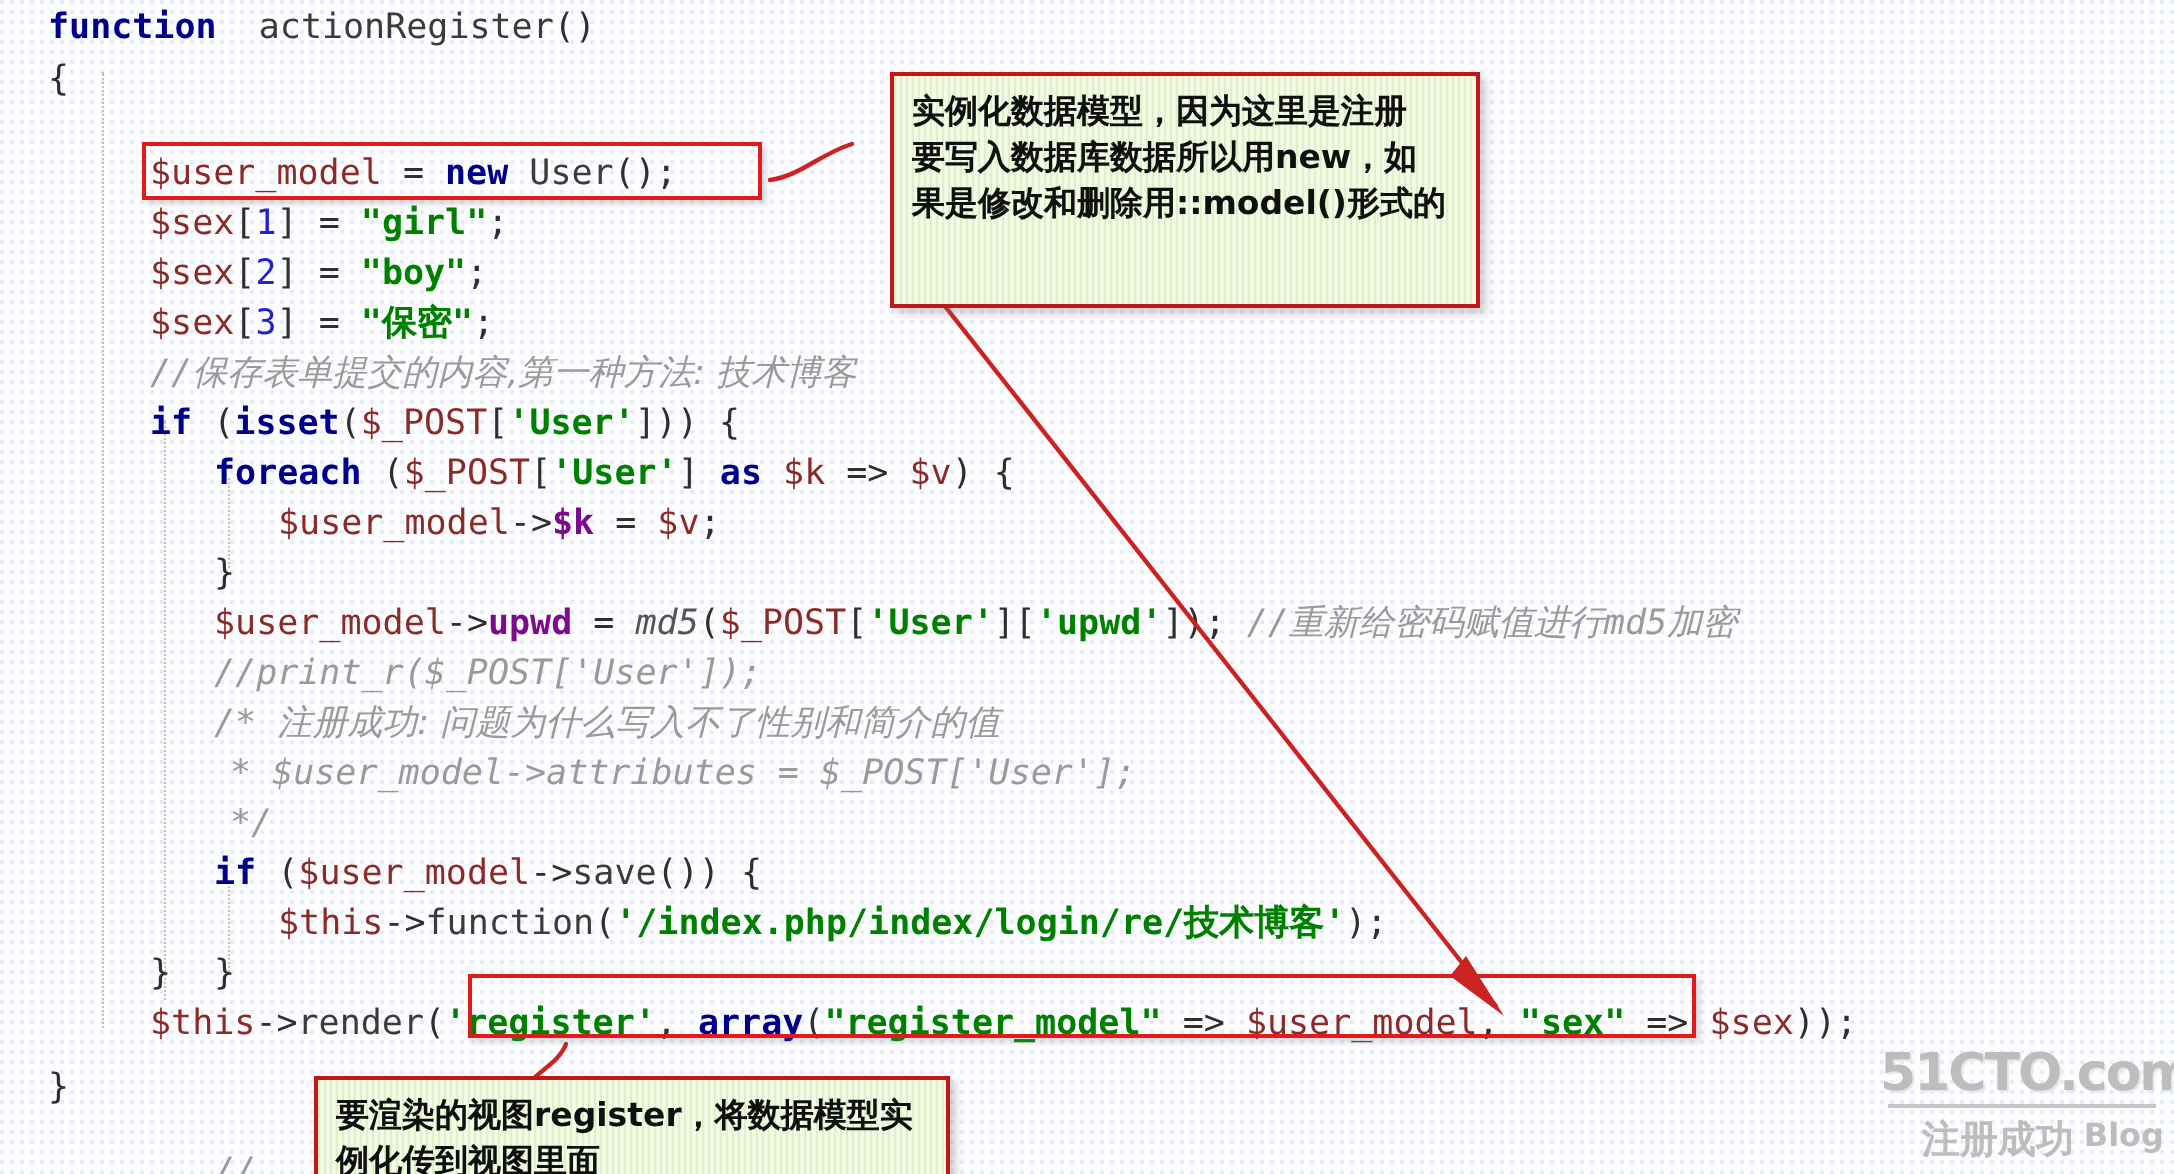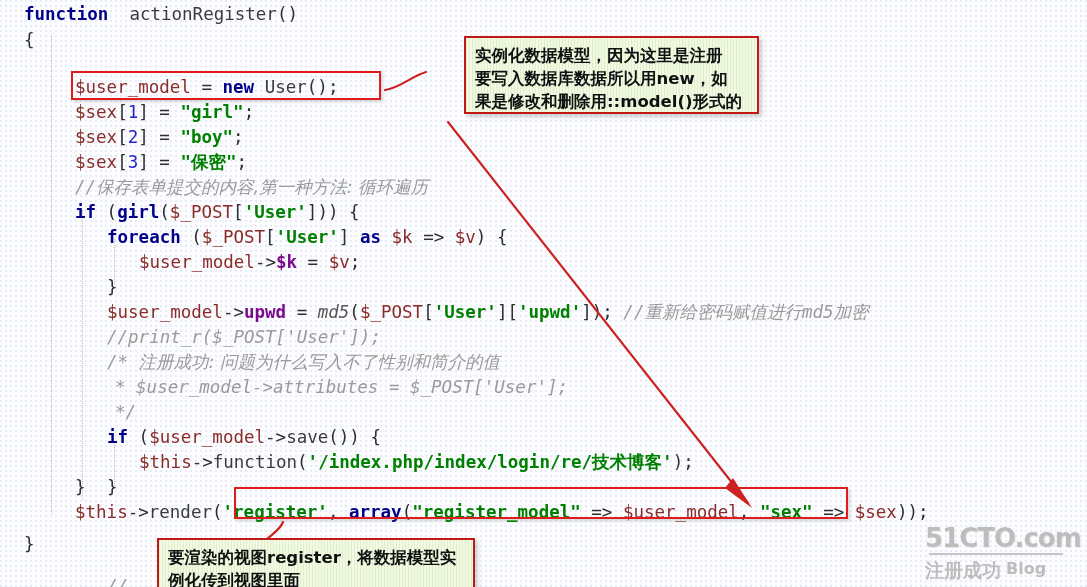--- a/index.html
+++ b/index.html
@@ -101,24 +101,24 @@
     left: 0;
     top: 0;
     width: 1087px;
     height: 587px;
     pointer-events: none;
   }
 
   
   #watermark {
     position: absolute;
-    right: 20px;
+    right: 5px;
     bottom: 6px;
     width: 142px;
-    text-align: left;
+    text-align: right;
     font-family: "DejaVu Sans", "Liberation Sans", sans-serif;
     color: #b9b9b9;
     user-select: none;
   }
   #wm-top {
     font-size: 26px;
     font-weight: bold;
     letter-spacing: -1px;
     line-height: 26px;
     color: #bdbdbd;
@@ -159,23 +159,23 @@
     <div class="ln" style="top:26px; left:24px;"><span class="pn">{</span></div>
 
     <div class="ln" style="top:73px; left:75px;"><span class="var">$user_model</span><span class="pn"> = </span><span class="kw">new</span><span class="pn"> </span><span class="fn">User</span><span class="pn">();</span></div>
 
     <div class="ln" style="top:98px; left:75px;"><span class="var">$sex</span><span class="pn">[</span><span class="num">1</span><span class="pn">] = </span><span class="str">"girl"</span><span class="pn">;</span></div>
 
     <div class="ln" style="top:123px; left:75px;"><span class="var">$sex</span><span class="pn">[</span><span class="num">2</span><span class="pn">] = </span><span class="str">"boy"</span><span class="pn">;</span></div>
 
     <div class="ln" style="top:148px; left:75px;"><span class="var">$sex</span><span class="pn">[</span><span class="num">3</span><span class="pn">] = </span><span class="str">"<span class="zh">保密</span>"</span><span class="pn">;</span></div>
 
-    <div class="ln cmt" style="top:173px; left:75px;">//<span class="zh">保存表单提交的内容,第一种方法: 循环遍历</span></div>
-
-    <div class="ln" style="top:198px; left:75px;"><span class="kw">if</span><span class="pn"> (</span><span class="kw">girl</span><span class="pn">(</span><span class="var">$_POST</span><span class="pn">[</span><span class="str">'User'</span><span class="pn">])) {</span></div>
+    <div class="ln cmt" style="top:173px; left:75px;">//<span class="zh">保存表单提交的内容,第一种方法: 技术博客</span></div>
+
+    <div class="ln" style="top:198px; left:75px;"><span class="kw">if</span><span class="pn"> (</span><span class="kw">isset</span><span class="pn">(</span><span class="var">$_POST</span><span class="pn">[</span><span class="str">'User'</span><span class="pn">])) {</span></div>
 
     <div class="ln" style="top:223px; left:107px;"><span class="kw">foreach</span><span class="pn"> (</span><span class="var">$_POST</span><span class="pn">[</span><span class="str">'User'</span><span class="pn">] </span><span class="kw">as</span><span class="pn"> </span><span class="var">$k</span><span class="pn"> =&gt; </span><span class="var">$v</span><span class="pn">) {</span></div>
 
     <div class="ln" style="top:248px; left:139px;"><span class="var">$user_model</span><span class="pn">-&gt;</span><span class="prop">$k</span><span class="pn"> = </span><span class="var">$v</span><span class="pn">;</span></div>
 
     <div class="ln" style="top:273px; left:107px;"><span class="pn">}</span></div>
 
     <div class="ln" style="top:298px; left:107px;"><span class="var">$user_model</span><span class="pn">-&gt;</span><span class="prop">upwd</span><span class="pn"> = </span><span class="itl">md5</span><span class="pn">(</span><span class="var">$_POST</span><span class="pn">[</span><span class="str">'User'</span><span class="pn">][</span><span class="str">'upwd'</span><span class="pn">]); </span><span class="cmt">//<span class="zh">重新给密码赋值进行</span>md5<span class="zh">加密</span></span></div>
 
     <div class="ln cmt" style="top:323px; left:107px;">//print_r($_POST['User']);</div>
@@ -208,21 +208,21 @@
   <svg id="arrows" viewBox="0 0 1087 587" xmlns="http://www.w3.org/2000/svg">
 
     <path d="M 385 90 C 400 88, 410 77, 426 72" stroke="#cc2222" stroke-width="2.2" fill="none" stroke-linecap="round"></path>
 
     <line x1="448" y1="122" x2="748" y2="503" stroke="#cc2222" stroke-width="2.2" stroke-linecap="round"></line>
     <polygon points="752,508 725,488 733,478" fill="#cc2222"></polygon>
 
     <path d="M 283 522 C 280 530, 272 534, 266 540" stroke="#cc2222" stroke-width="2.2" fill="none" stroke-linecap="round"></path>
   </svg>
 
-  <div class="note" style="left:464px; top:36px; width:295px; height:78px;">实例化数据模型，因为这里是注册
+  <div class="note" style="left:445px; top:36px; width:295px; height:118px;">实例化数据模型，因为这里是注册
 要写入数据库数据所以用new，如
 果是修改和删除用::model()形式的</div>
 
   <div class="note" style="left:157px; top:538px; width:318px; height:52px;">要渲染的视图register，将数据模型实
 例化传到视图里面</div>
 
   <div id="watermark">
     <div id="wm-top">51CTO.com</div>
     <div id="wm-rule"></div>
     <div id="wm-bot">

